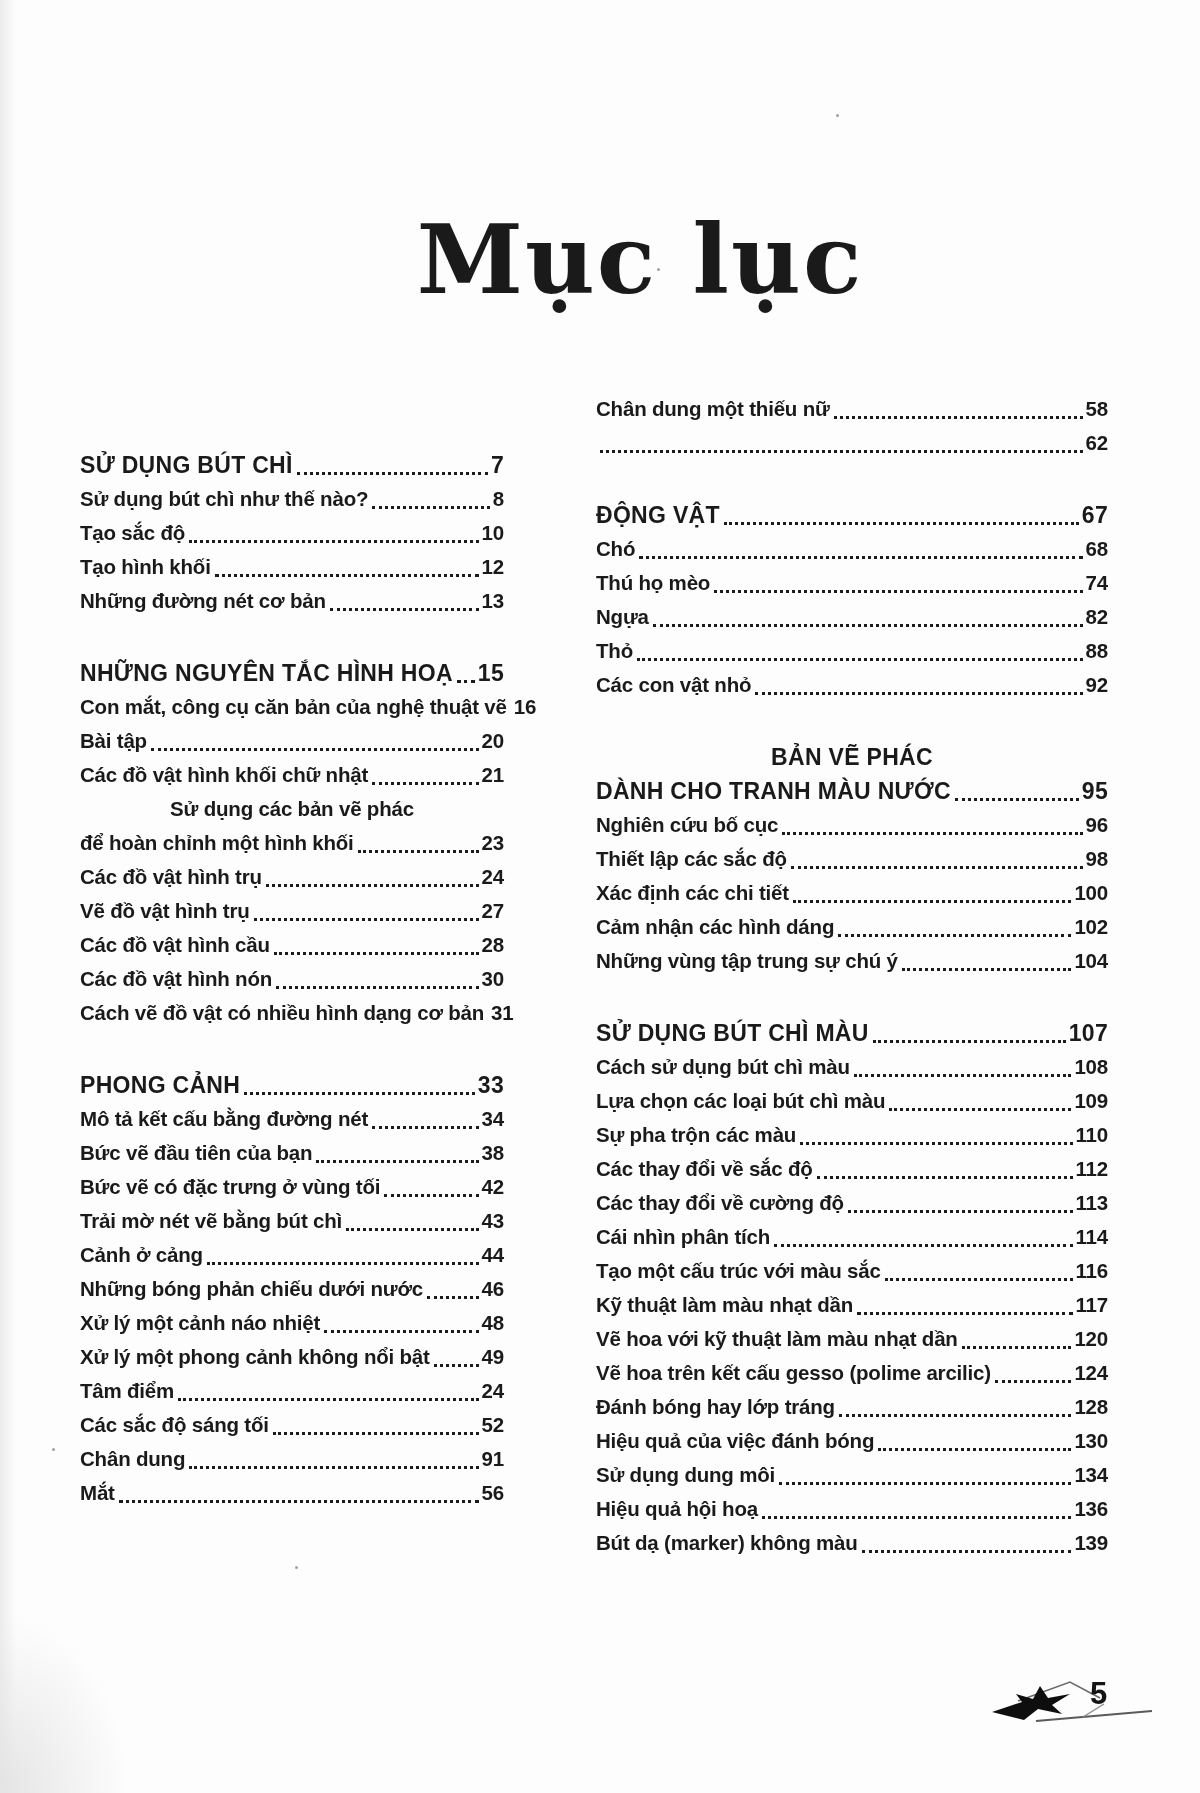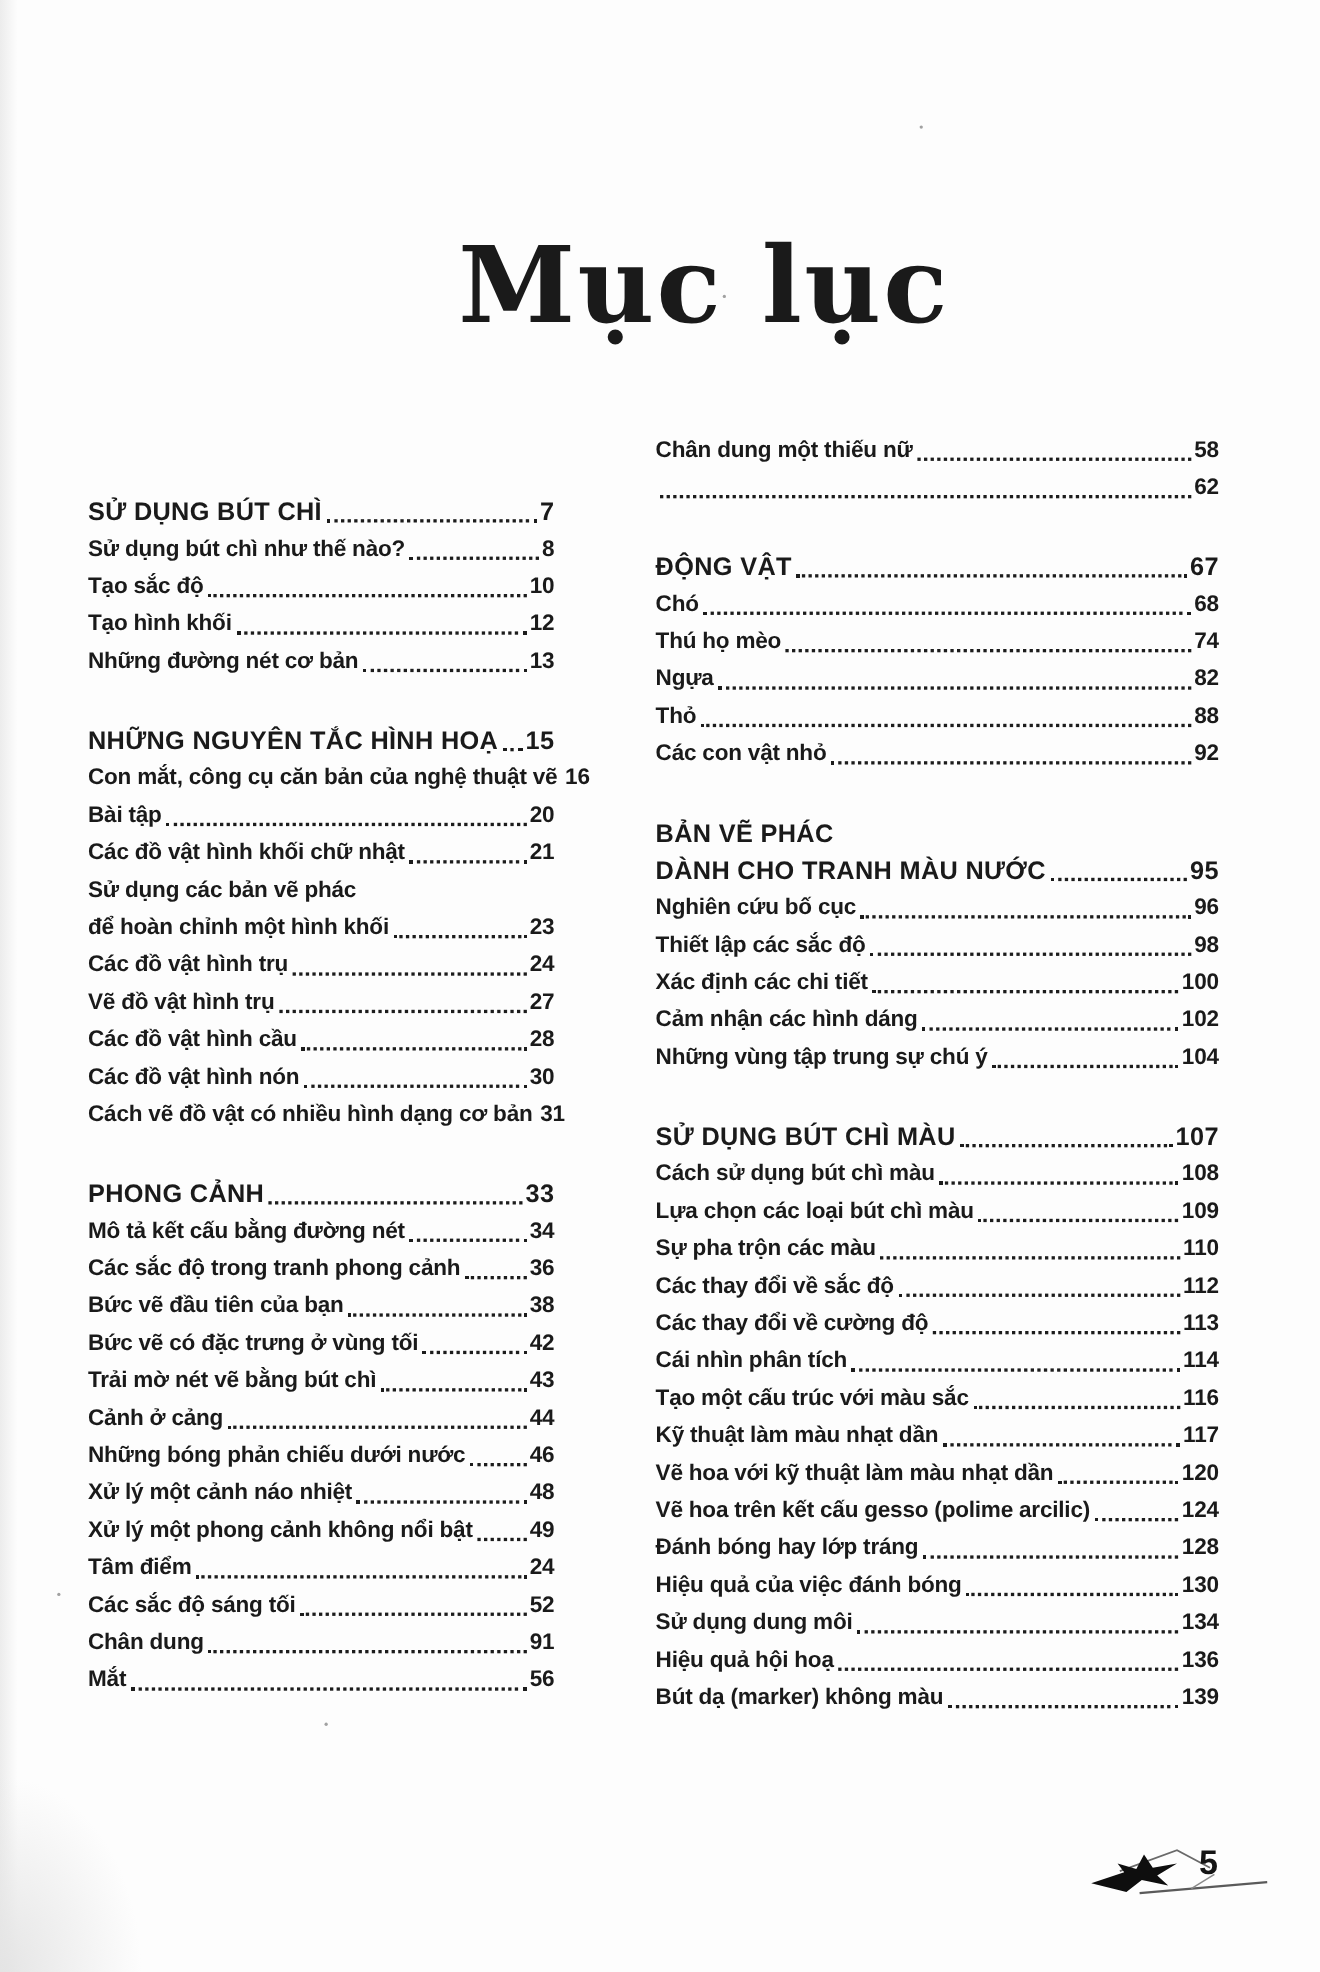--- a/index.html
+++ b/index.html
@@ -14,21 +14,21 @@
   .scan-smudge{position:absolute;left:0;bottom:0;width:130px;height:180px;
     background:radial-gradient(ellipse at 0% 100%,#e4e4e4,rgba(255,255,255,0) 70%);}
   .speck{position:absolute;width:3px;height:3px;border-radius:50%;background:#8a8a8a;opacity:.8;}
 
   .title{
     position:absolute;top:212px;left:612px;transform:translateX(-50%);
     font-family:"DejaVu Serif",serif;font-weight:bold;
     font-size:96px;line-height:1;letter-spacing:2px;white-space:nowrap;margin-left:28px;
   }
 
-  .col{position:absolute;}
+  .col{position:absolute;text-align:center;}
   .col-left{left:80px;top:448px;width:424px;}
   .col-right{left:596px;top:392px;width:512px;}
 
   .entry{font-weight:bold;font-size:20.5px;line-height:34px;letter-spacing:-0.2px;}
   .entry.heading{font-size:23px;letter-spacing:0.3px;}
   .entry.gap{margin-top:38px;}
   .line.row{display:flex;align-items:baseline;}
   .txt{white-space:nowrap;}
   .dots{
     flex:1;align-self:flex-end;height:0;
@@ -173,27 +173,20 @@
       </div>
       <div class="entry">
         <div class="line row">
           <span class="txt">Mô tả kết cấu bằng đường nét</span>
           <span class="dots"></span>
           <span class="pg">34</span>
         </div>
       </div>
       <div class="entry">
         <div class="line row">
-          <span class="txt">Các sắc độ trong tranh phong cảnh</span>
-          <span class="dots"></span>
-          <span class="pg">36</span>
-        </div>
-      </div>
-      <div class="entry">
-        <div class="line row">
           <span class="txt">Bức vẽ đầu tiên của bạn</span>
           <span class="dots"></span>
           <span class="pg">38</span>
         </div>
       </div>
       <div class="entry">
         <div class="line row">
           <span class="txt">Bức vẽ có đặc trưng ở vùng tối</span>
           <span class="dots"></span>
           <span class="pg">42</span>

